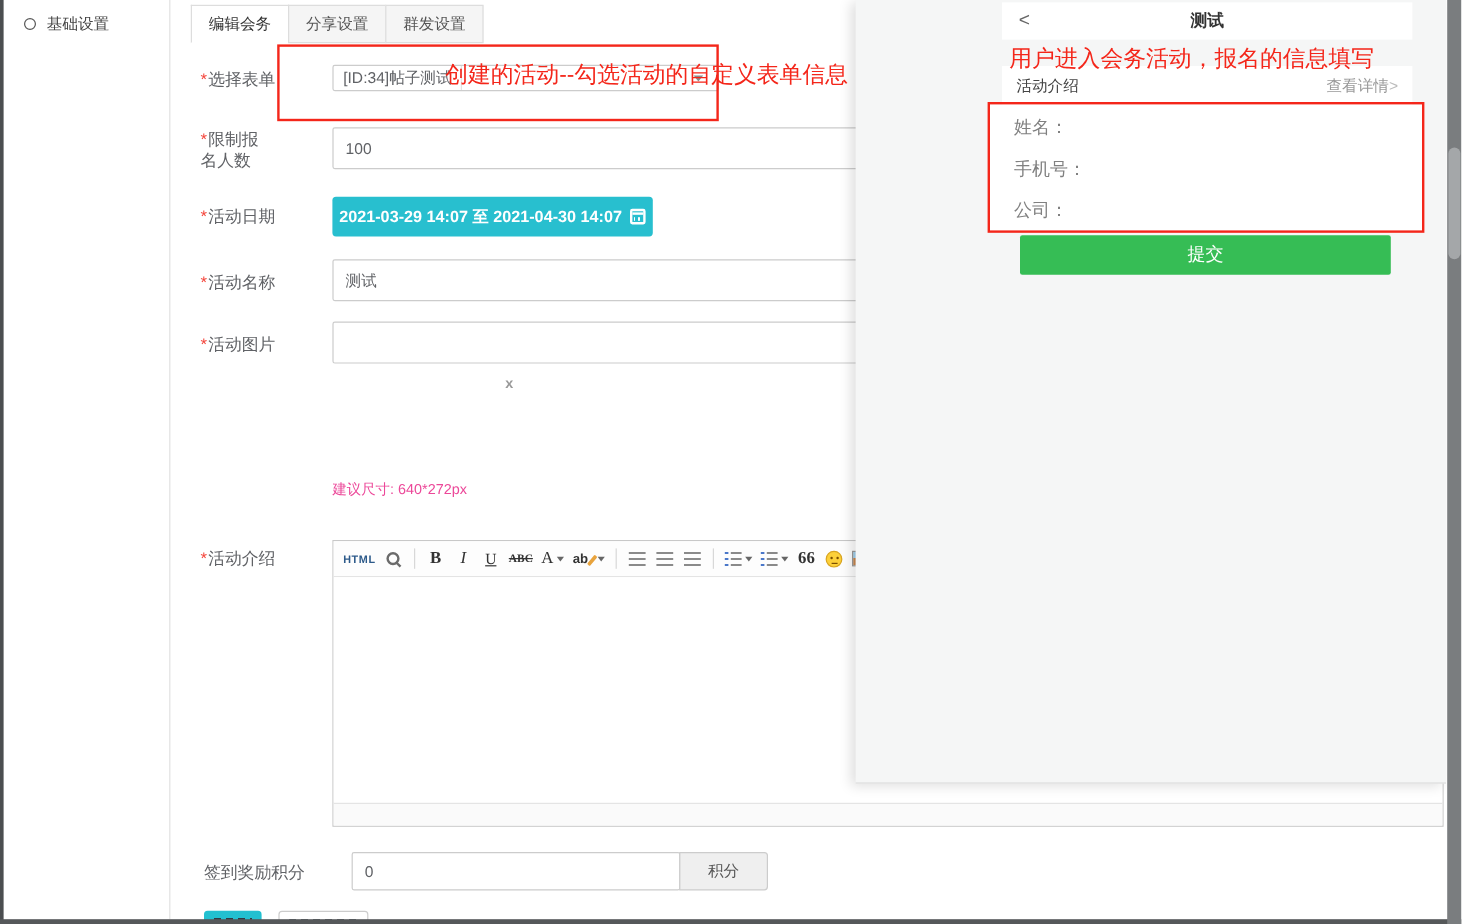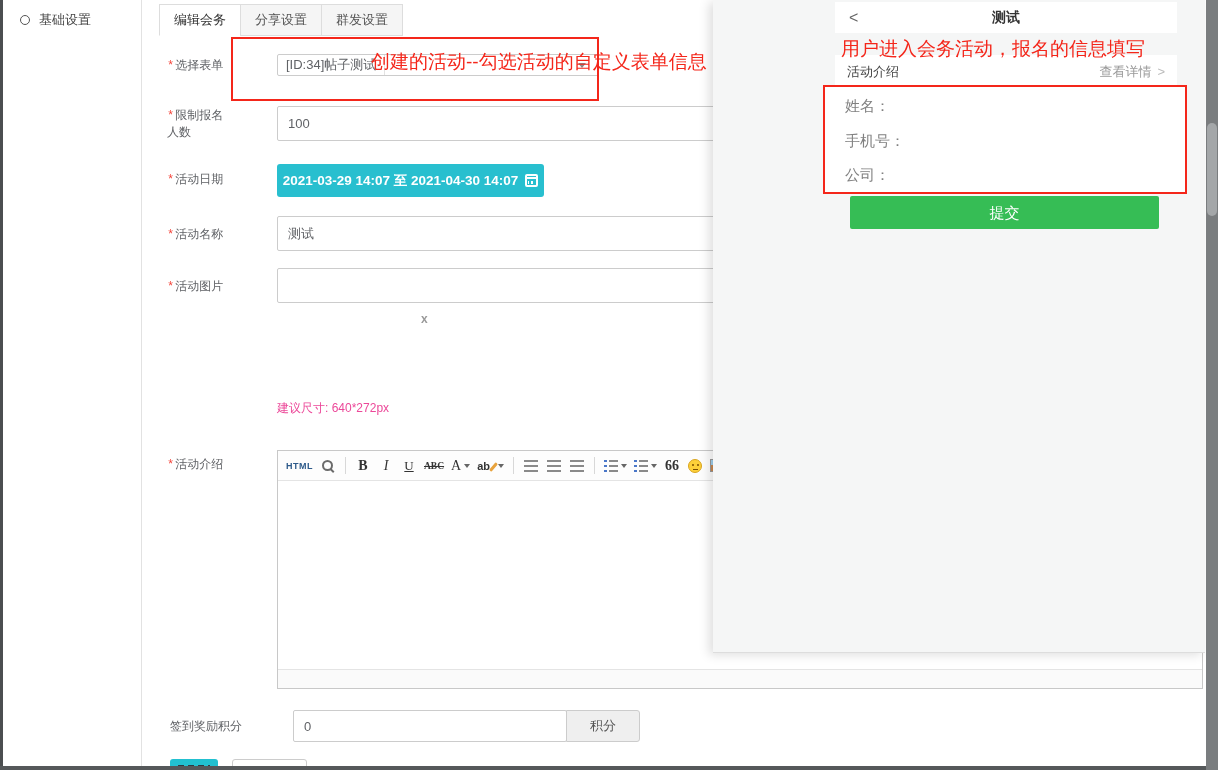--- a/index.html
+++ b/index.html
@@ -18,21 +18,21 @@
   .side-item { display:flex; align-items:center; gap:9px; padding-left:17px; font-size:13px; color:#444; height:40px; cursor:pointer; }
   .side-item.active { height:31px; background:#ececec; color:#222; font-weight:bold; }
   .circle-bullet { width:10px; height:10px; border:1.5px solid #555; border-radius:50%; flex:0 0 auto; }
 
   
   .tabbar { left:155px; top:4px; display:flex; z-index:5; }
   .tab { padding:6px 14px; font-size:13px; color:#555; background:#f5f5f5; border:1px solid #ddd; margin-left:-1px; cursor:pointer; }
   .tab.active { background:#fff; border-bottom-color:#fff; color:#333; margin-left:4px; }
 
   
-  .flabel { position:absolute; left:167px; width:100px; font-size:12px; color:#606266; line-height:17px;font-family:Liberation Mono, monospace; }
+  .flabel { position:absolute; left:167px; width:100px; font-size:14px; color:#606266; line-height:17px; }
   .req { color:#f4443a; margin-right:1px; }
   .finput { position:absolute; border:1px solid #ccc; border-radius:2px; background:#fff; font-size:13px;
             color:#606266; padding:0 10px; font-family:"Liberation Sans",sans-serif; outline:none; }
   .selectbox { position:absolute; border:1px solid #ccc; border-radius:2px; background:#fff; display:flex; align-items:center; cursor:pointer; }
   .sel-val { font-size:13px; color:#606266; padding:0 8px; height:100%; display:flex; align-items:center; border-right:1px solid #e3e3e3; }
   .caret { width:0; height:0; border-left:4px solid transparent; border-right:4px solid transparent; border-top:5px solid #8a8a8a; }
   .caret.sm { border-left-width:3px; border-right-width:3px; border-top-width:4px; border-top-color:#666; margin-left:3px; }
   .date-btn { left:277px; top:164px; width:267px; height:33px; background:#28bfcf; border-radius:3px; color:#fff;
               display:flex; align-items:center; justify-content:center; font-size:13.5px; font-weight:bold; cursor:pointer; }
   .cal-icon { width:13px; height:13px; border:2px solid #fff; border-radius:2px; margin-left:7px; position:relative; }
@@ -92,21 +92,21 @@
 
   
   .overlay { left:713px; top:0; width:492px; height:653px; background:#f5f6f6; border-bottom:1px solid #ddd;
              box-shadow:-4px 2px 10px rgba(0,0,0,.13); z-index:100; }
   .ph-header { position:absolute; left:122px; top:2px; width:342px; height:31px; background:#fff; display:flex; align-items:center; }
   .ph-back { margin-left:14px; font-size:16px; color:#666; cursor:pointer; line-height:1; }
   .ph-title { position:absolute; left:0; right:0; text-align:center; font-size:14px; font-weight:bold; color:#333; }
   .ph-introbar { position:absolute; left:122px; top:55px; width:342px; height:33px; background:#fff;
                  display:flex; align-items:center; justify-content:space-between; padding:0 12px; }
   .ph-intro-label { font-size:13px; color:#444; }
-  .ph-detail { font-size:13px; color:#999; display:flex; align-items:center; gap:6px; cursor:pointer; }
+  .ph-detail { font-size:13px; color:#999; display:flex; align-items:center; cursor:pointer; }
   .ph-detail-chev { color:#bbb; font-size:13px; }
   .ph-card { position:absolute; left:112px; top:87px; width:362px; height:106px; background:#fff; }
   .ph-field { position:absolute; left:20px; font-size:15px; color:#808080; }
   .ph-submit { position:absolute; left:137px; top:196px; width:309px; height:33px; background:#36bd55; border-radius:2px;
                color:#fff; font-size:15px; text-align:center; line-height:33px; cursor:pointer; }
 
   
   .anno-rect { position:absolute; border:2px solid #f4261a; z-index:300; pointer-events:none; }
   .anno-text { position:absolute; color:#f4261a; font-size:19px; white-space:nowrap; z-index:300; pointer-events:none; }
 </style>

